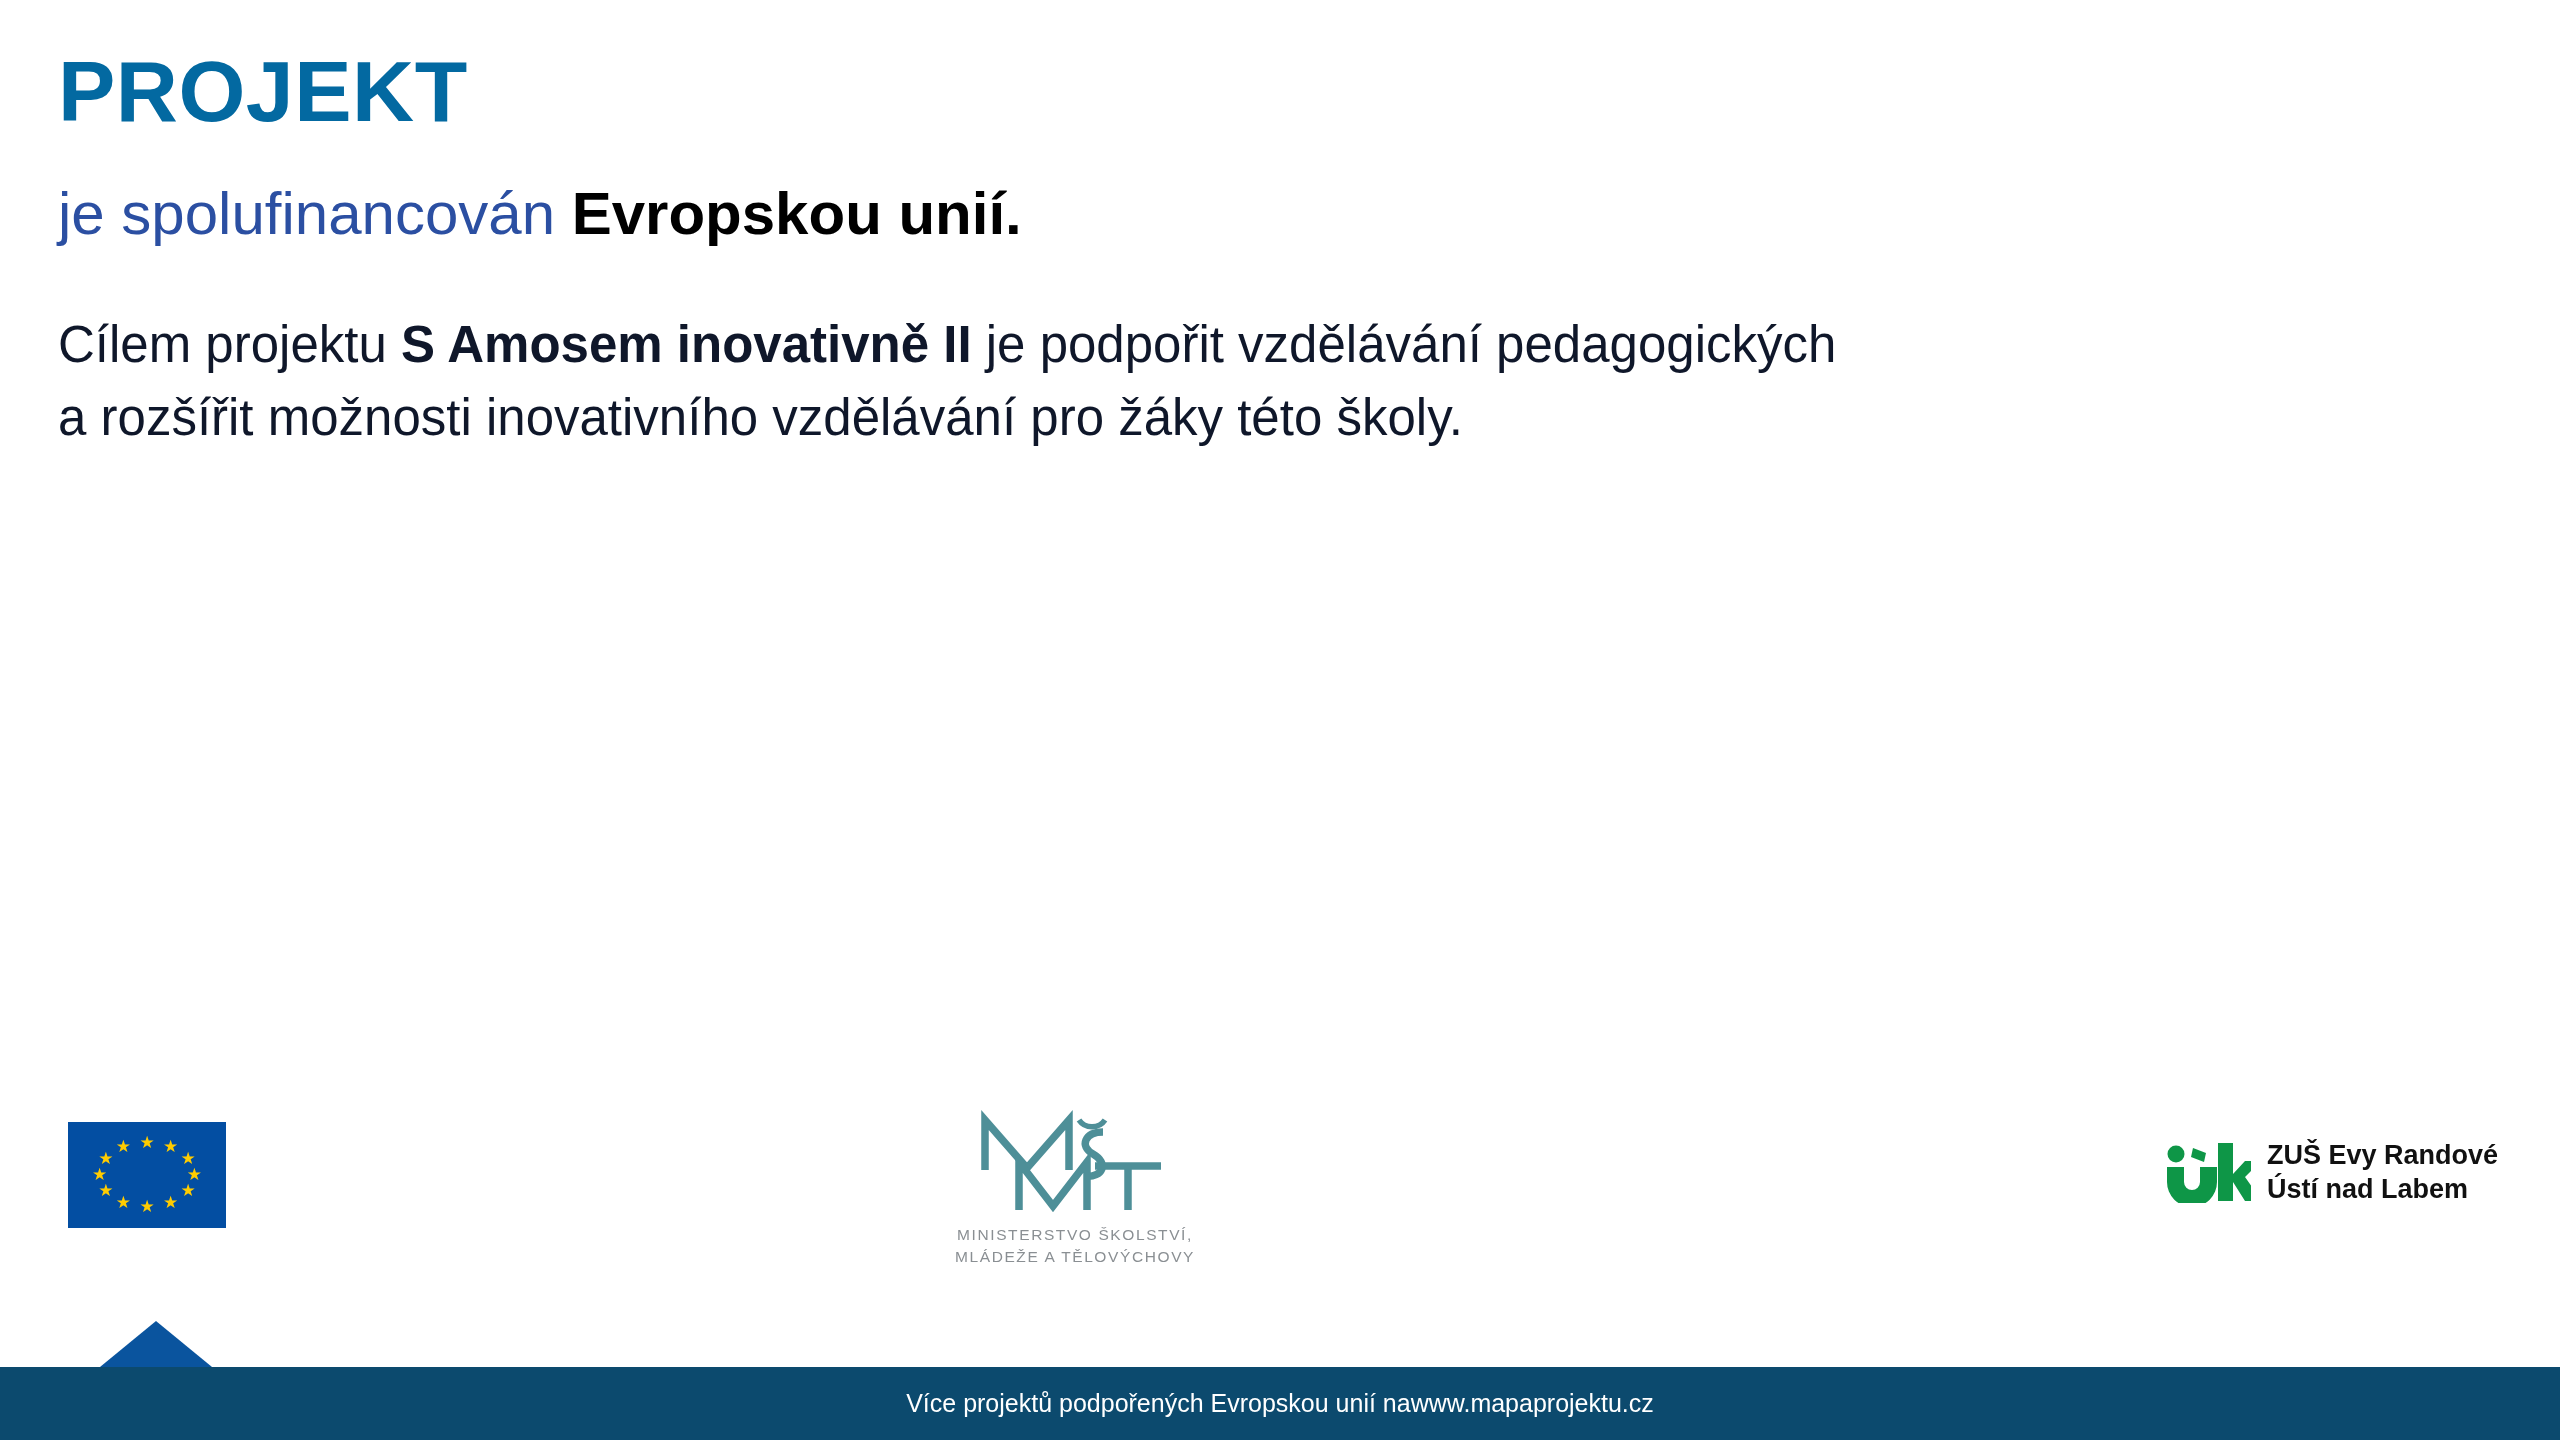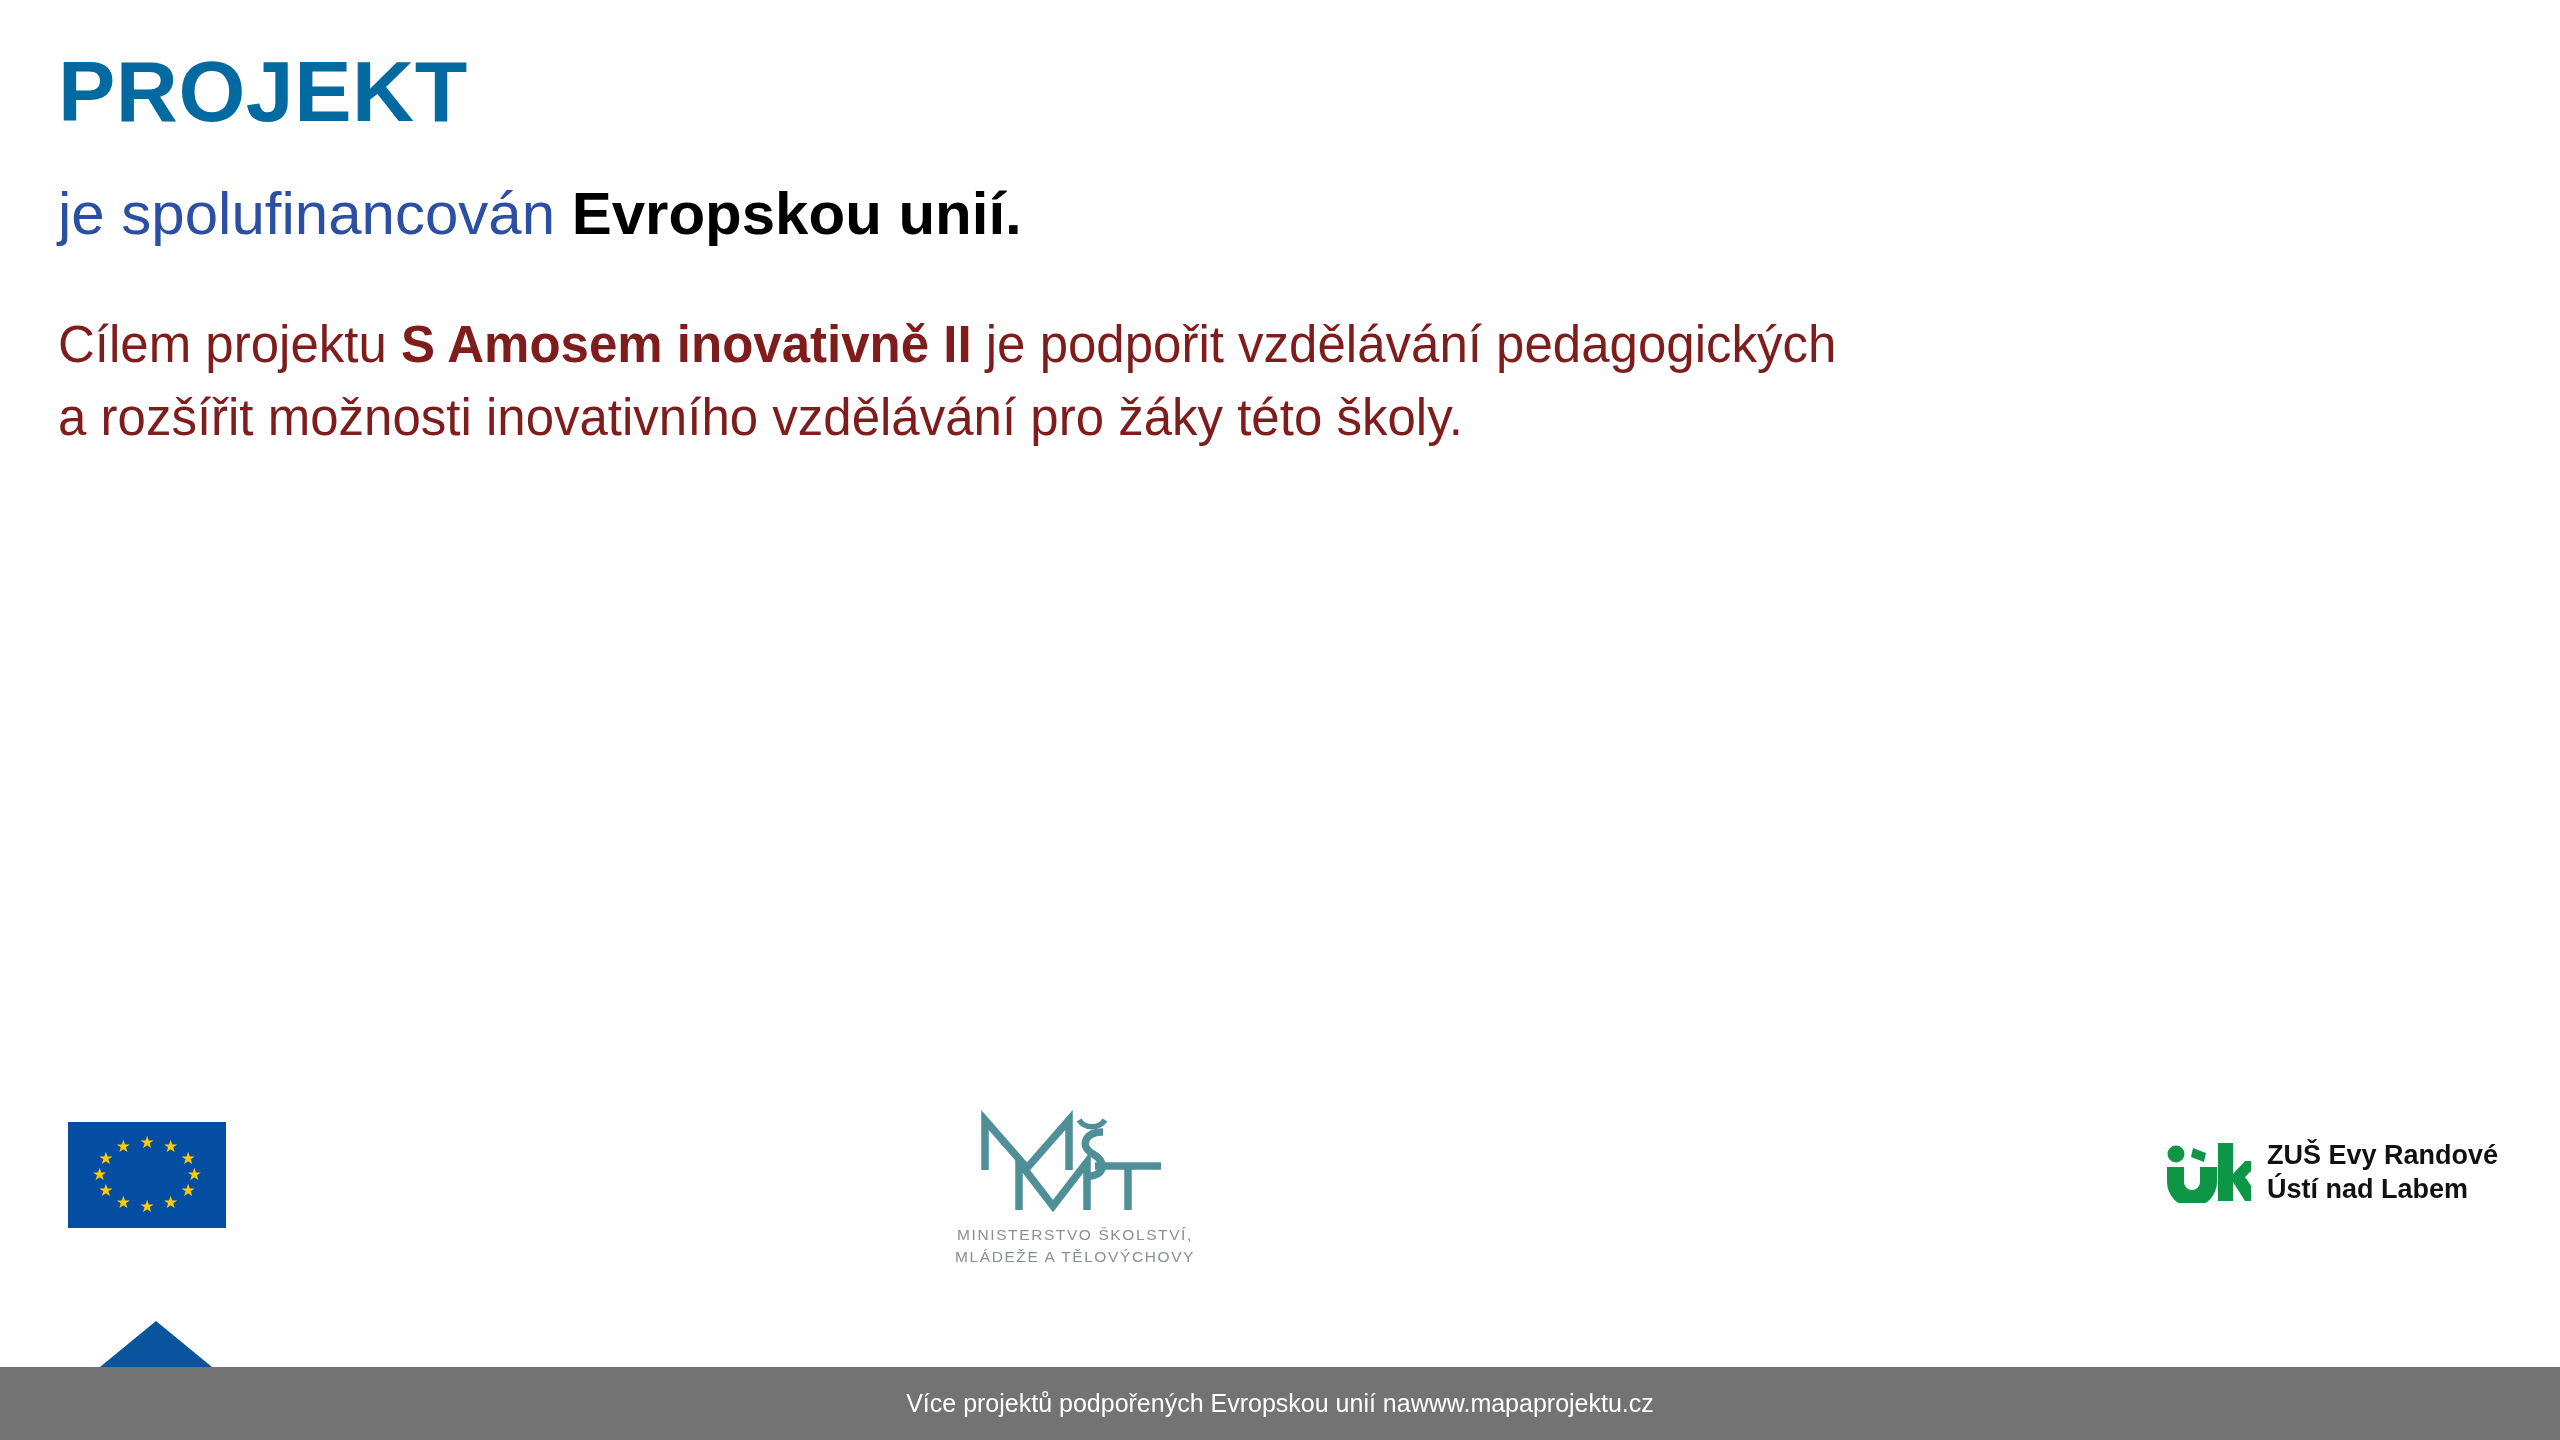--- a/index.html
+++ b/index.html
@@ -52,21 +52,21 @@
     color: #2B4FA2;
     font-size: 60px;
     font-weight: 400;
     line-height: 1.12;
     margin: 0 0 62px 0;
     white-space: nowrap;
   }
   .subline b { font-weight: 700; color:#000000; }
 
   .body-copy {
-    color: #7f1d1d;
+    color: #0f172a;
     font-size: 51px;
     font-weight: 400;
     line-height: 1.42;
     margin: 0;
     max-width: 2470px;
   }
   .body-copy b { font-weight: 700; }
   .body-copy .ln { display: block; white-space: nowrap; }
 
   
@@ -152,21 +152,21 @@
     white-space: nowrap;
   }
 
   
   .footer {
     position: absolute;
     left: 0;
     bottom: 0;
     width: 2560px;
     height: 73px;
-    background: #737373;
+    background: #0c4a6e;
   }
   .footer-notch {
     position: absolute;
     left: 100px;
     bottom: 73px;
     width: 0;
     height: 0;
     border-left: 56px solid transparent;
     border-right: 56px solid transparent;
     border-bottom: 46px solid #0A549E;

